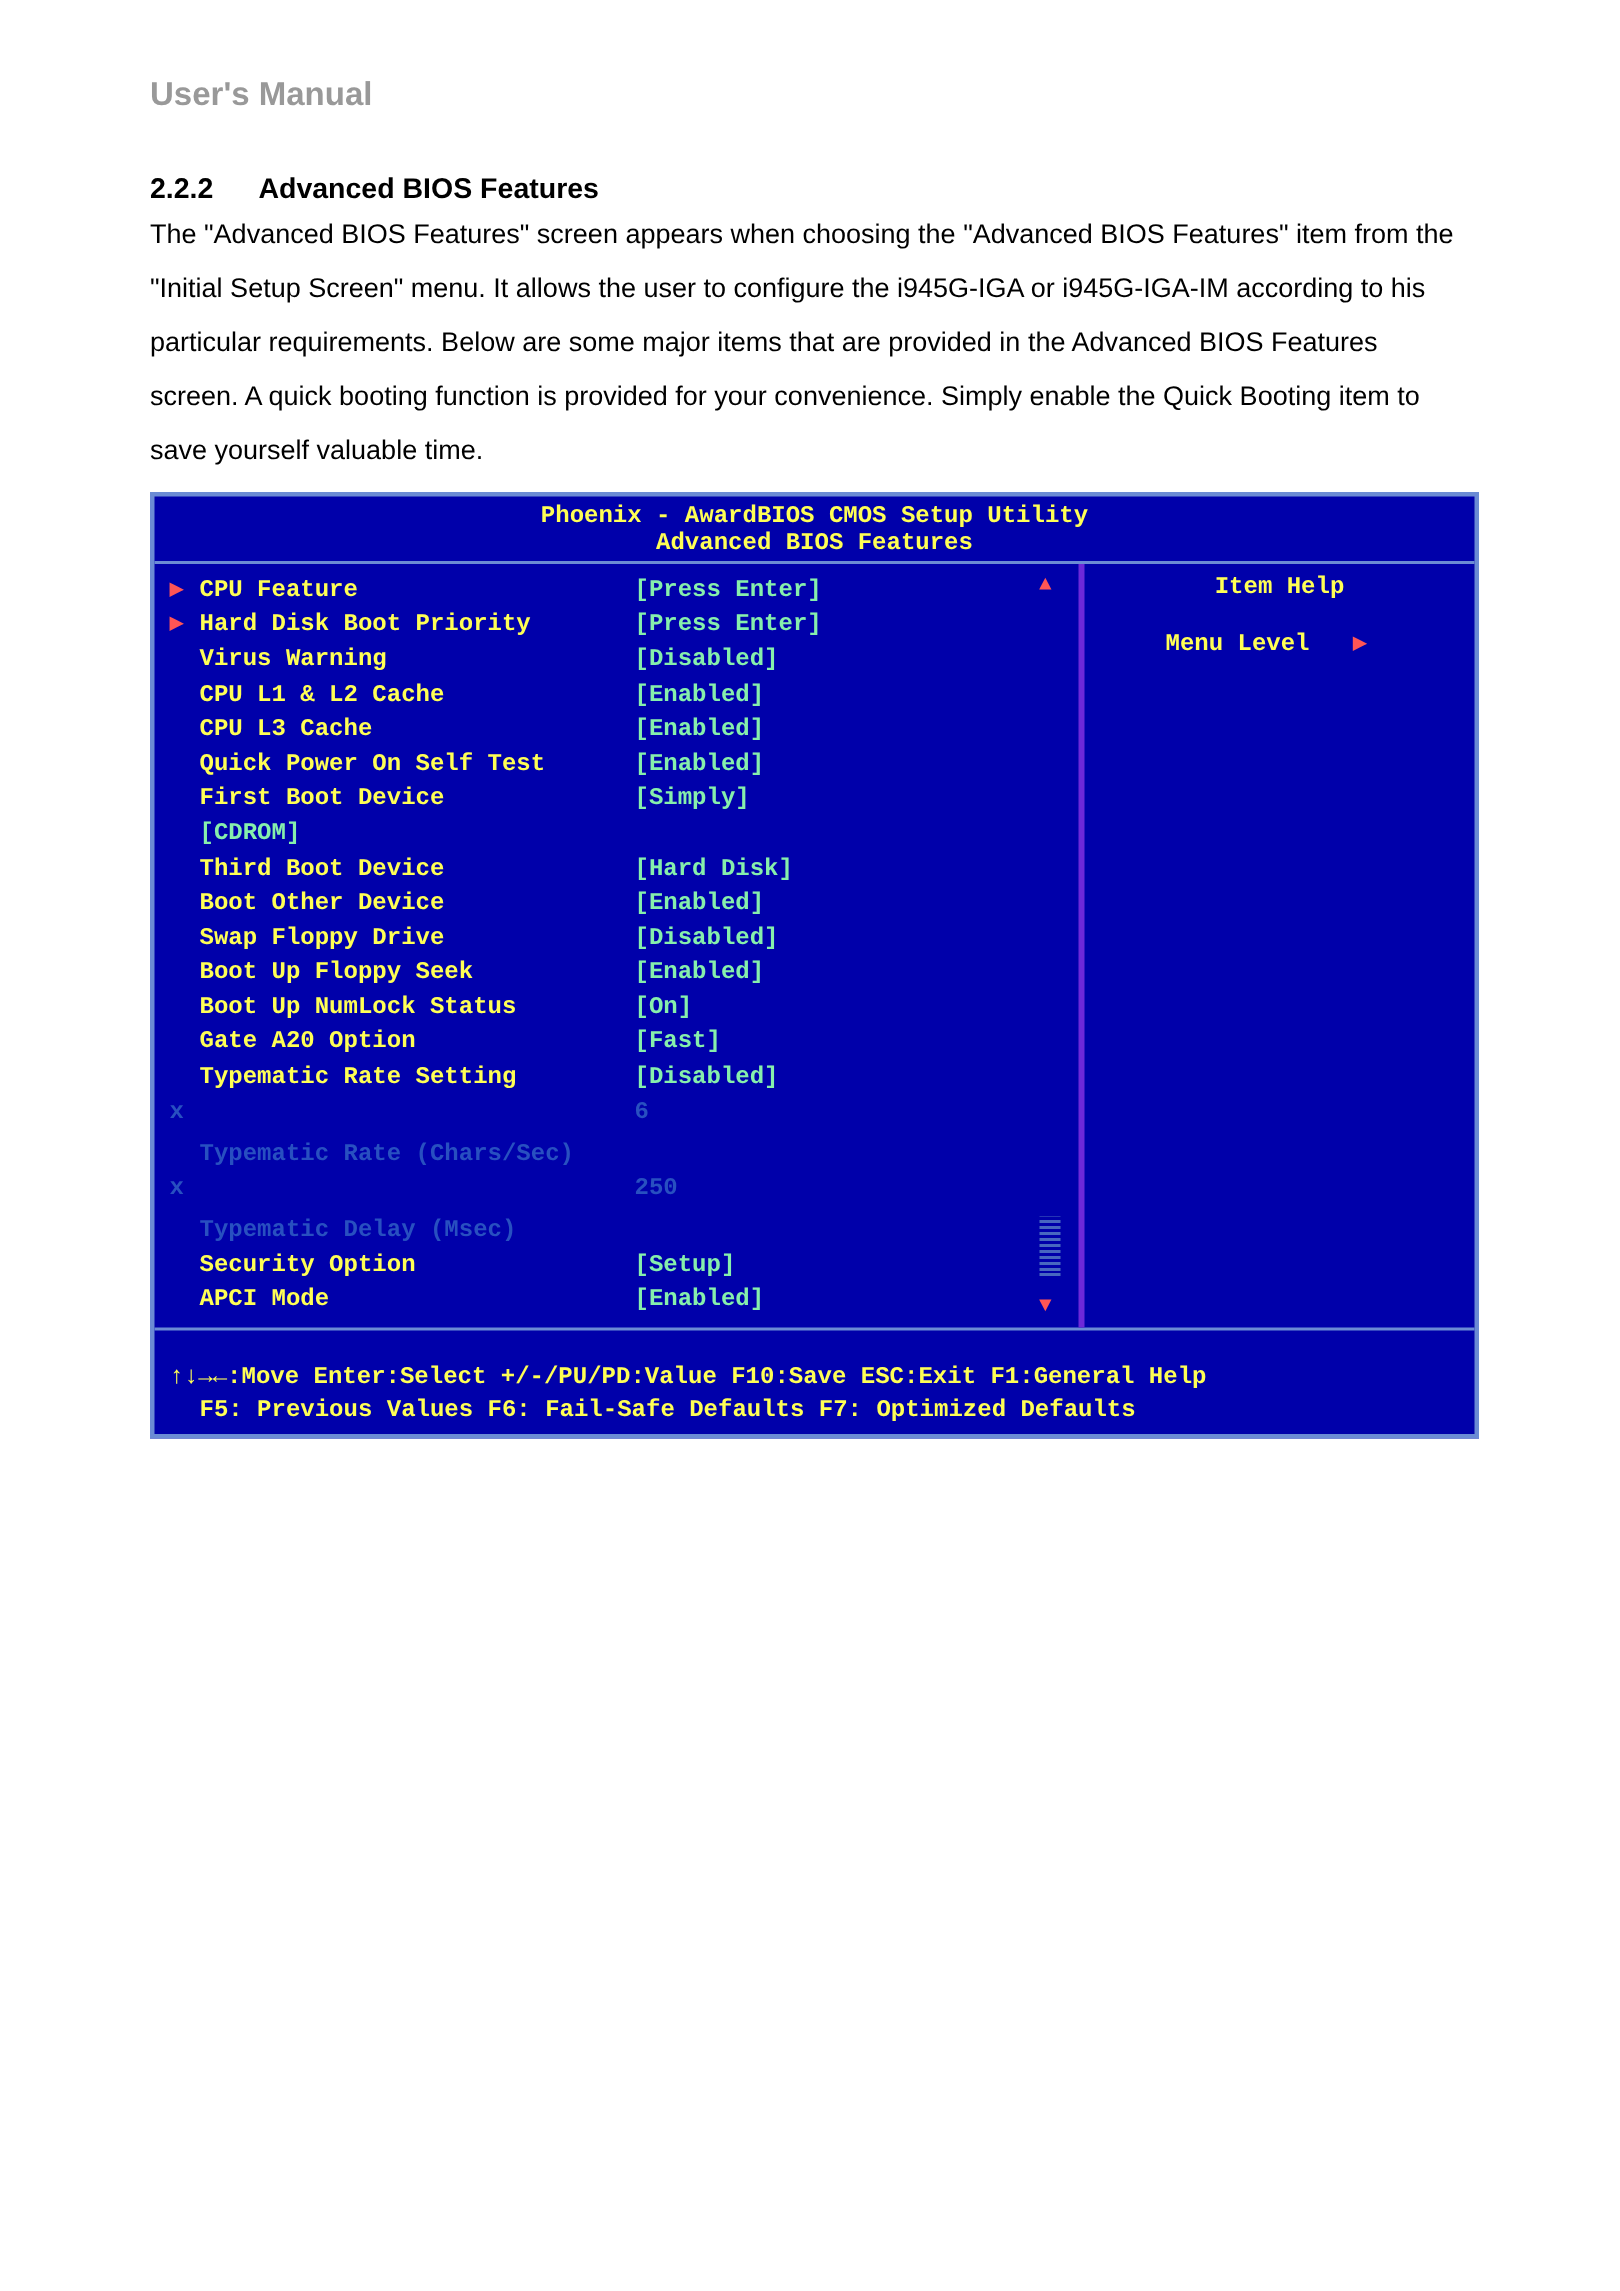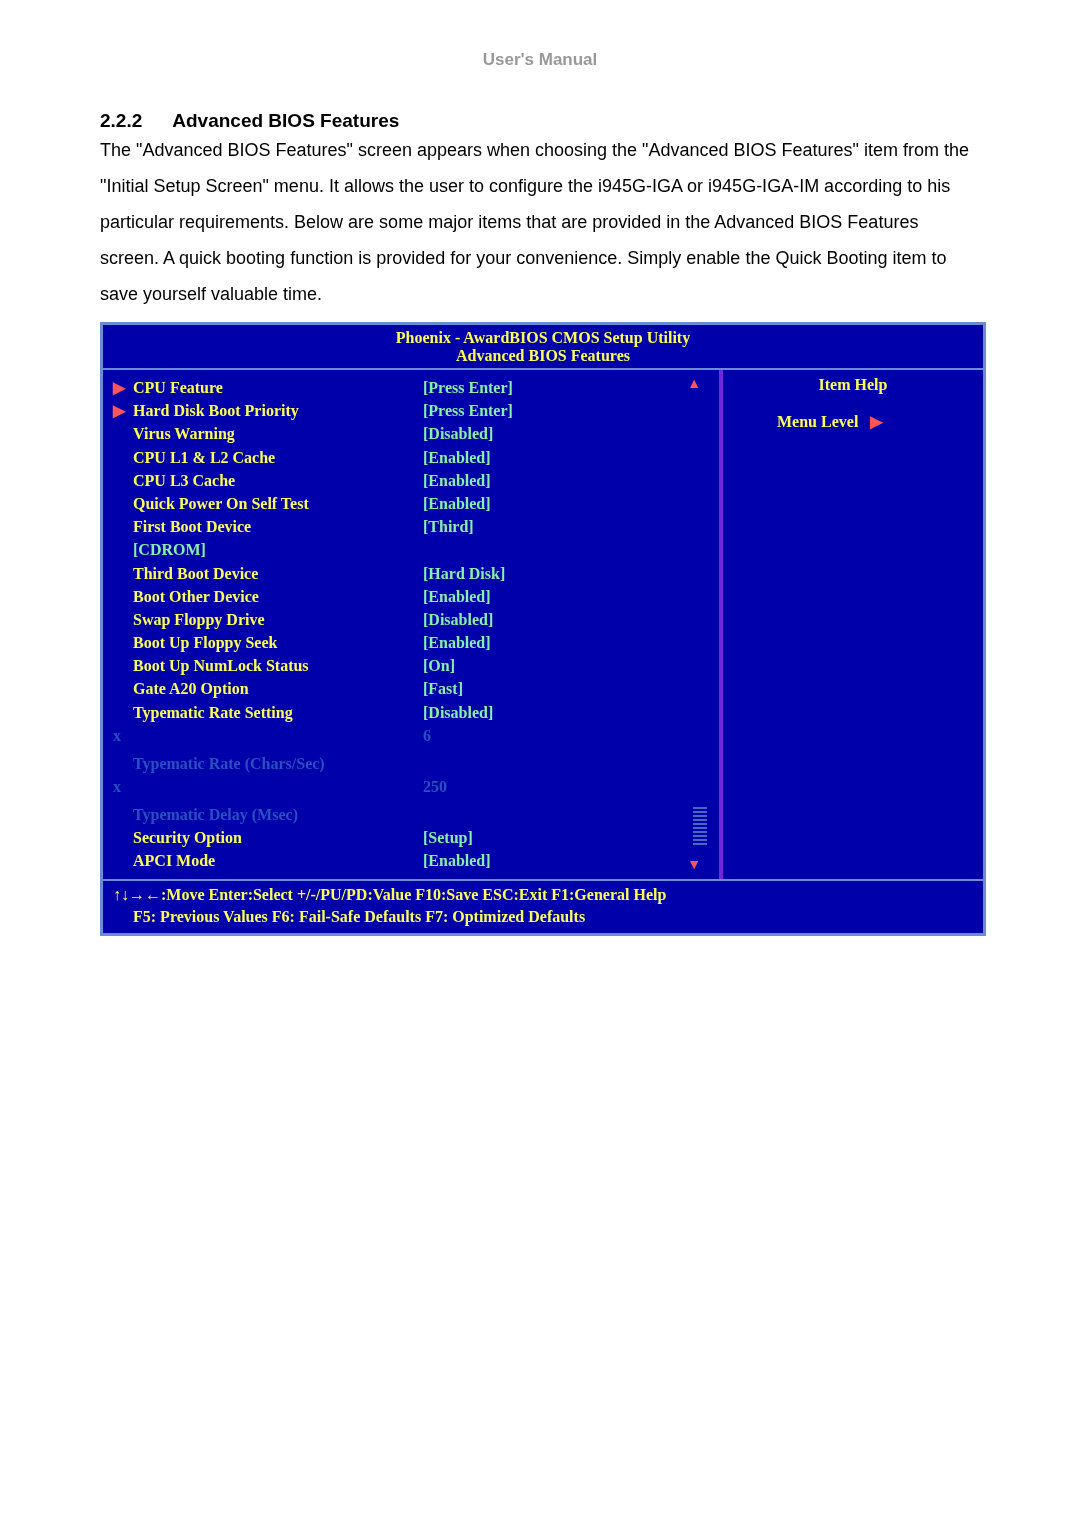--- a/index.html
+++ b/index.html
@@ -8,44 +8,44 @@
       font-family: Arial, Helvetica, sans-serif;
       background: #ffffff;
       width: 1080px;
       color: #000;
     }
     .page {
       padding: 50px 100px 30px 100px;
       box-sizing: border-box;
     }
     .header-right {
-      text-align: center;
+      text-align: left;
       color: #999;
       font-weight: bold;
-      font-size: 17px;
+      font-size: 22px;
       margin-bottom: 40px;
     }
     .section-title {
       font-weight: bold;
       font-size: 19px;
     }
     .section-num {
       display: inline-block;
       margin-right: 30px;
     }
     .body-text {
       font-size: 18px;
       line-height: 2.0;
       margin-bottom: 10px;
     }
     .bios-box {
       border: 3px solid #6b8bd4;
       background: #0000aa;
       color: #fff;
-      font-family: Liberation Serif, serif;
+      font-family: Liberation Mono, monospace;
       font-weight: bold;
       font-size: 16px;
       width: 880px;
       margin: 0 0 20px 0;
     }
     .bios-header {
       text-align: center;
       padding: 4px 0 3px 0;
       border-bottom: 2px solid #6b8bd4;
     }
@@ -120,21 +120,21 @@
       margin-bottom: 18px;
     }
     .help-level {
       color: #ffff55;
       margin-left: 44px;
     }
     .help-arrow {
       color: #ff5555;
     }
     .bios-footer {
-      padding: 3px 10px 5px 10px;
+      padding: 20px 10px 5px 10px;
       color: #ffff55;
     }
     .bios-footer-row {
       line-height: 1.4;
     }
   </style>
 </head>
 <body>
 
 <div class="page">
@@ -183,21 +183,21 @@
             <span class="bios-value">[Enabled]</span>
           </div>
         <div class="bios-row">
             <span class="bios-marker"></span>
             <span class="bios-label">Quick Power On Self Test</span>
             <span class="bios-value">[Enabled]</span>
           </div>
         <div class="bios-row">
             <span class="bios-marker"></span>
             <span class="bios-label">First Boot Device</span>
-            <span class="bios-value">[Third]</span>
+            <span class="bios-value">[Simply]</span>
           </div>
         <div class="bios-row">
             <span class="bios-marker"></span>
             <span class="bios-value">[CDROM]</span>
           </div>
         <div class="bios-row">
             <span class="bios-marker"></span>
             <span class="bios-label">Third Boot Device</span>
             <span class="bios-value">[Hard Disk]</span>
           </div>

